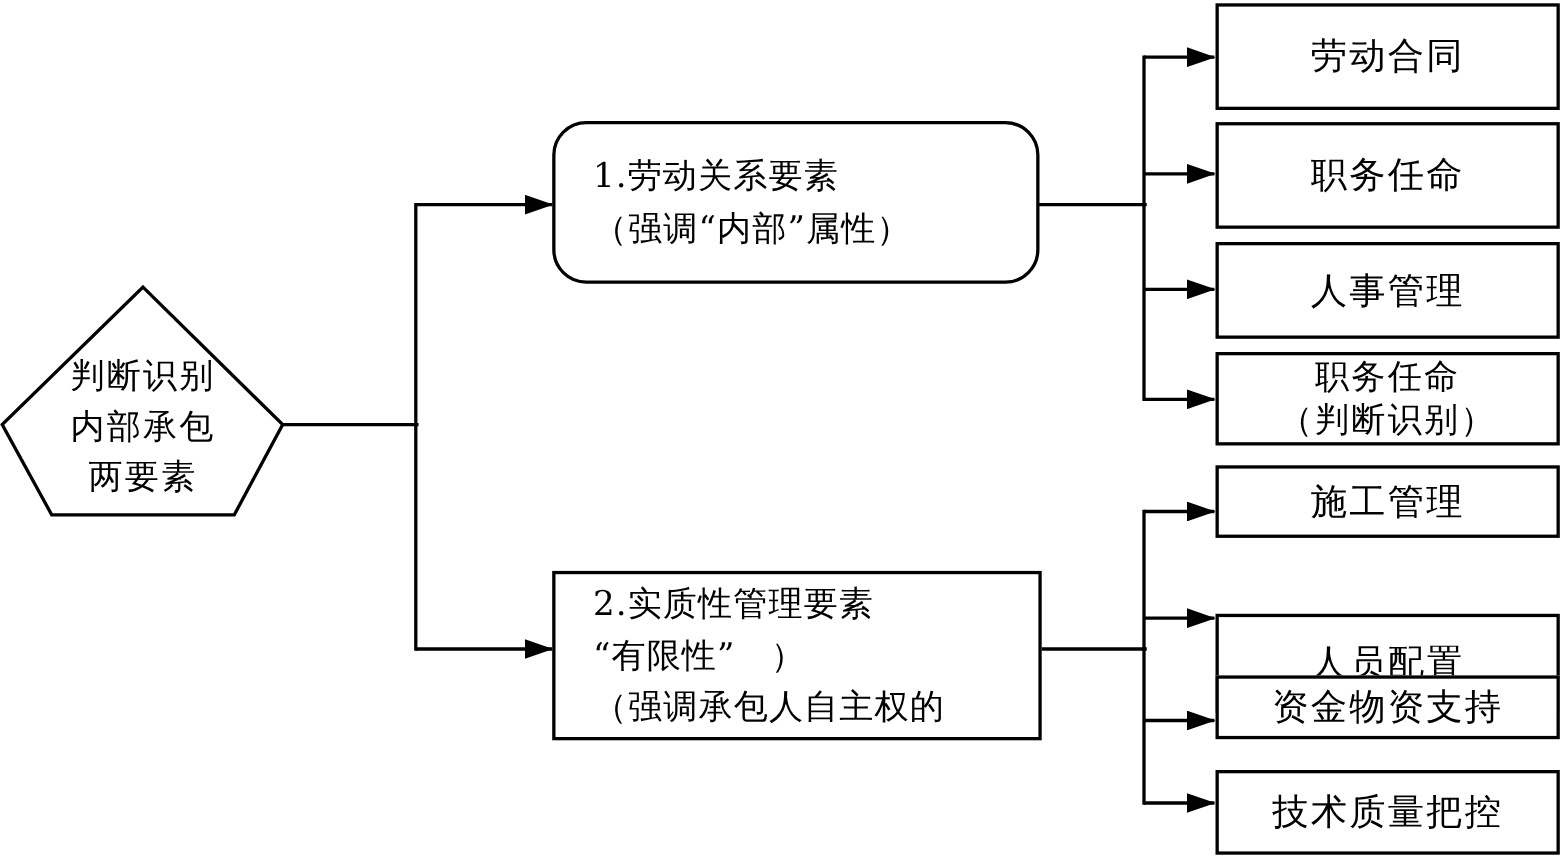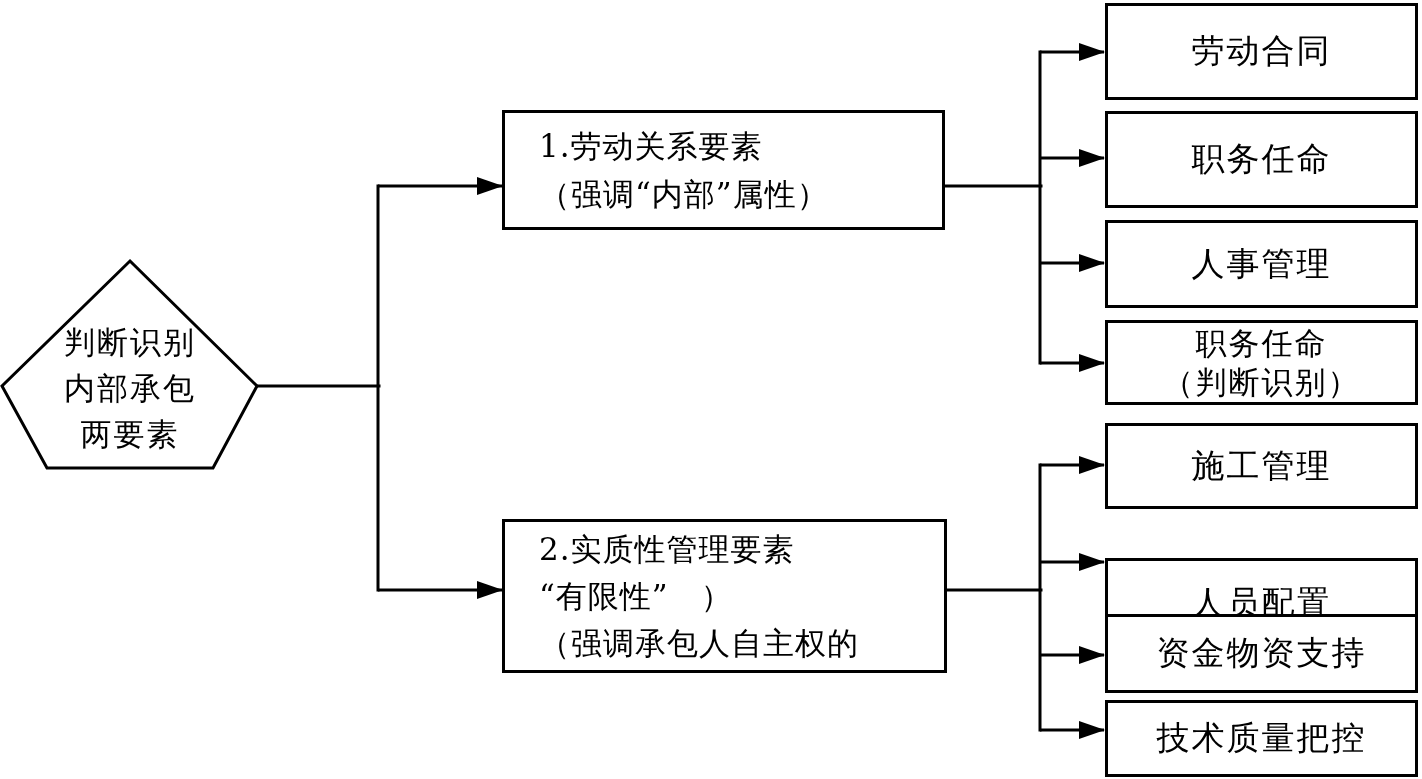--- a/index.html
+++ b/index.html
@@ -95,21 +95,21 @@
     <path d="M1040,655 H1104" stroke="#000000" stroke-width="3" fill="none" marker-end="url(#ah)"></path>
     <path d="M1040,730 H1104" stroke="#000000" stroke-width="3" fill="none" marker-end="url(#ah)"></path>
   </svg>
 
   <div class="pentagon-label">
     <div>判断识别</div>
     <div>内部承包</div>
     <div>两要素</div>
   </div>
 
-  <div class="box factor" style="left:502px; top:110px; width:443px; height:120px;">
+  <div class="box factor" style="left:502px; top:110px; width:443px; height:148px;border-radius:31px;">
     <div>1.劳动关系要素</div>
     <div>（强调“内部”属性）</div>
   </div>
 
   <div class="box factor second" style="left:502px; top:519px; width:445px; height:154px;">
     <div>2.实质性管理要素</div>
     <div>“有限性”　）</div>
     <div>（强调承包人自主权的</div>
   </div>
 
@@ -125,29 +125,29 @@
     <div>人事管理</div>
   </div>
 
   <div class="box leaf" style="left:1105px; top:320px; width:313px; height:85px;">
     <div class="twoline">
       <div>职务任命</div>
       <div>（判断识别）</div>
     </div>
   </div>
 
-  <div class="box leaf" style="left:1105px; top:423px; width:313px; height:86px;">
+  <div class="box leaf" style="left:1105px; top:423px; width:313px; height:66px;">
     <div>施工管理</div>
   </div>
 
   <div class="box leaf" style="left:1105px; top:518px; width:313px; height:90px;margin-top:40px;">
     <div>人员配置</div>
   </div>
 
-  <div class="box leaf" style="left:1105px; top:614px; width:313px; height:79px;">
+  <div class="box leaf" style="left:1105px; top:614px; width:313px; height:58px;">
     <div>资金物资支持</div>
   </div>
 
   <div class="box leaf" style="left:1105px; top:700px; width:313px; height:77px;">
     <div>技术质量把控</div>
   </div>
 
 </div>
 
 </body></html>

